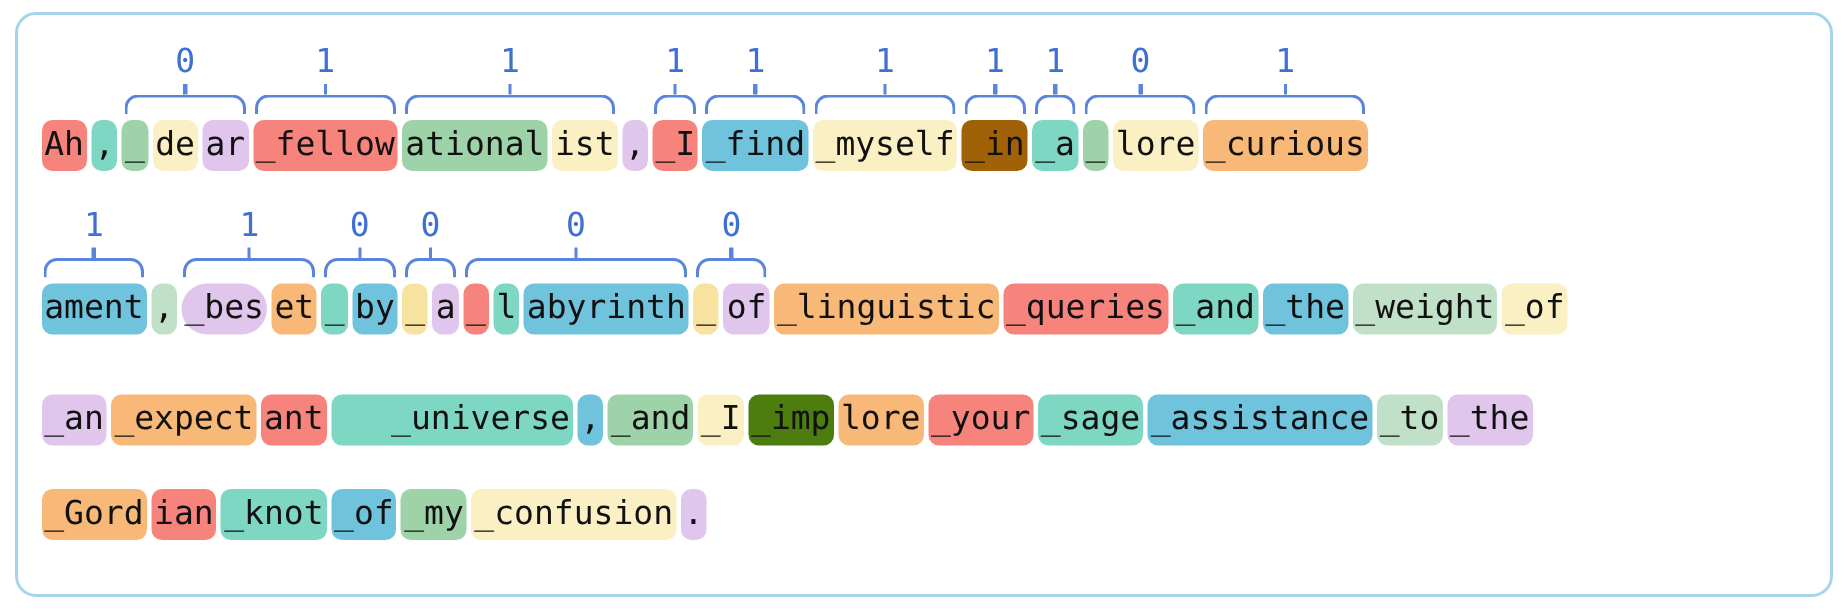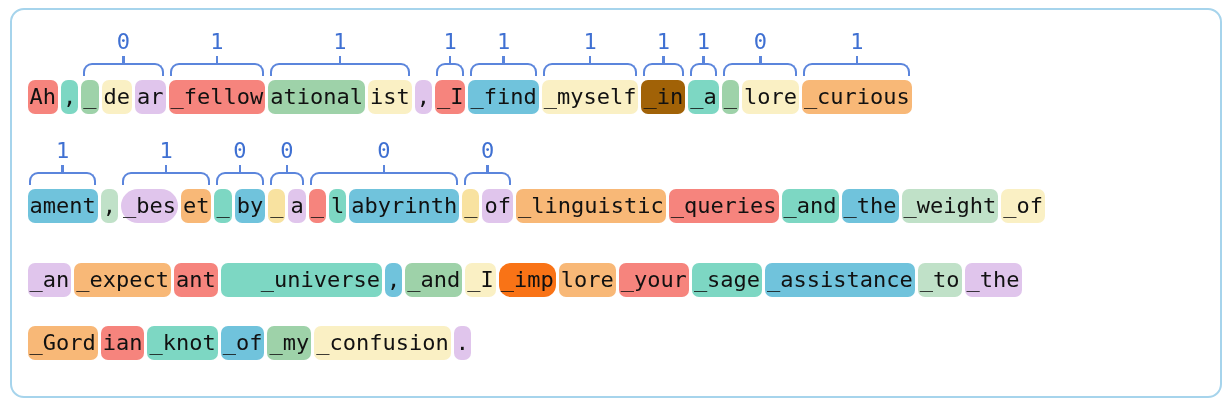--- a/index.html
+++ b/index.html
@@ -283,21 +283,21 @@
             <span class="tok" style="background: rgb(158, 210, 169);">_and</span>
           </div>
         </div>
         <div class="unit">
           <div class="toks">
             <span class="tok" style="background: rgb(250, 240, 196);">_I</span>
           </div>
         </div>
         <div class="unit">
           <div class="toks">
-            <span class="tok" style="background: #f97316; border-radius: 12px;">_imp</span>
+            <span class="tok" style="background: #4d7c0f;">_imp</span>
           </div>
         </div>
         <div class="unit">
           <div class="toks">
             <span class="tok" style="background: rgb(248, 184, 119);">lore</span>
           </div>
         </div>
         <div class="unit">
           <div class="toks">
             <span class="tok" style="background: rgb(246, 132, 125);">_your</span>

